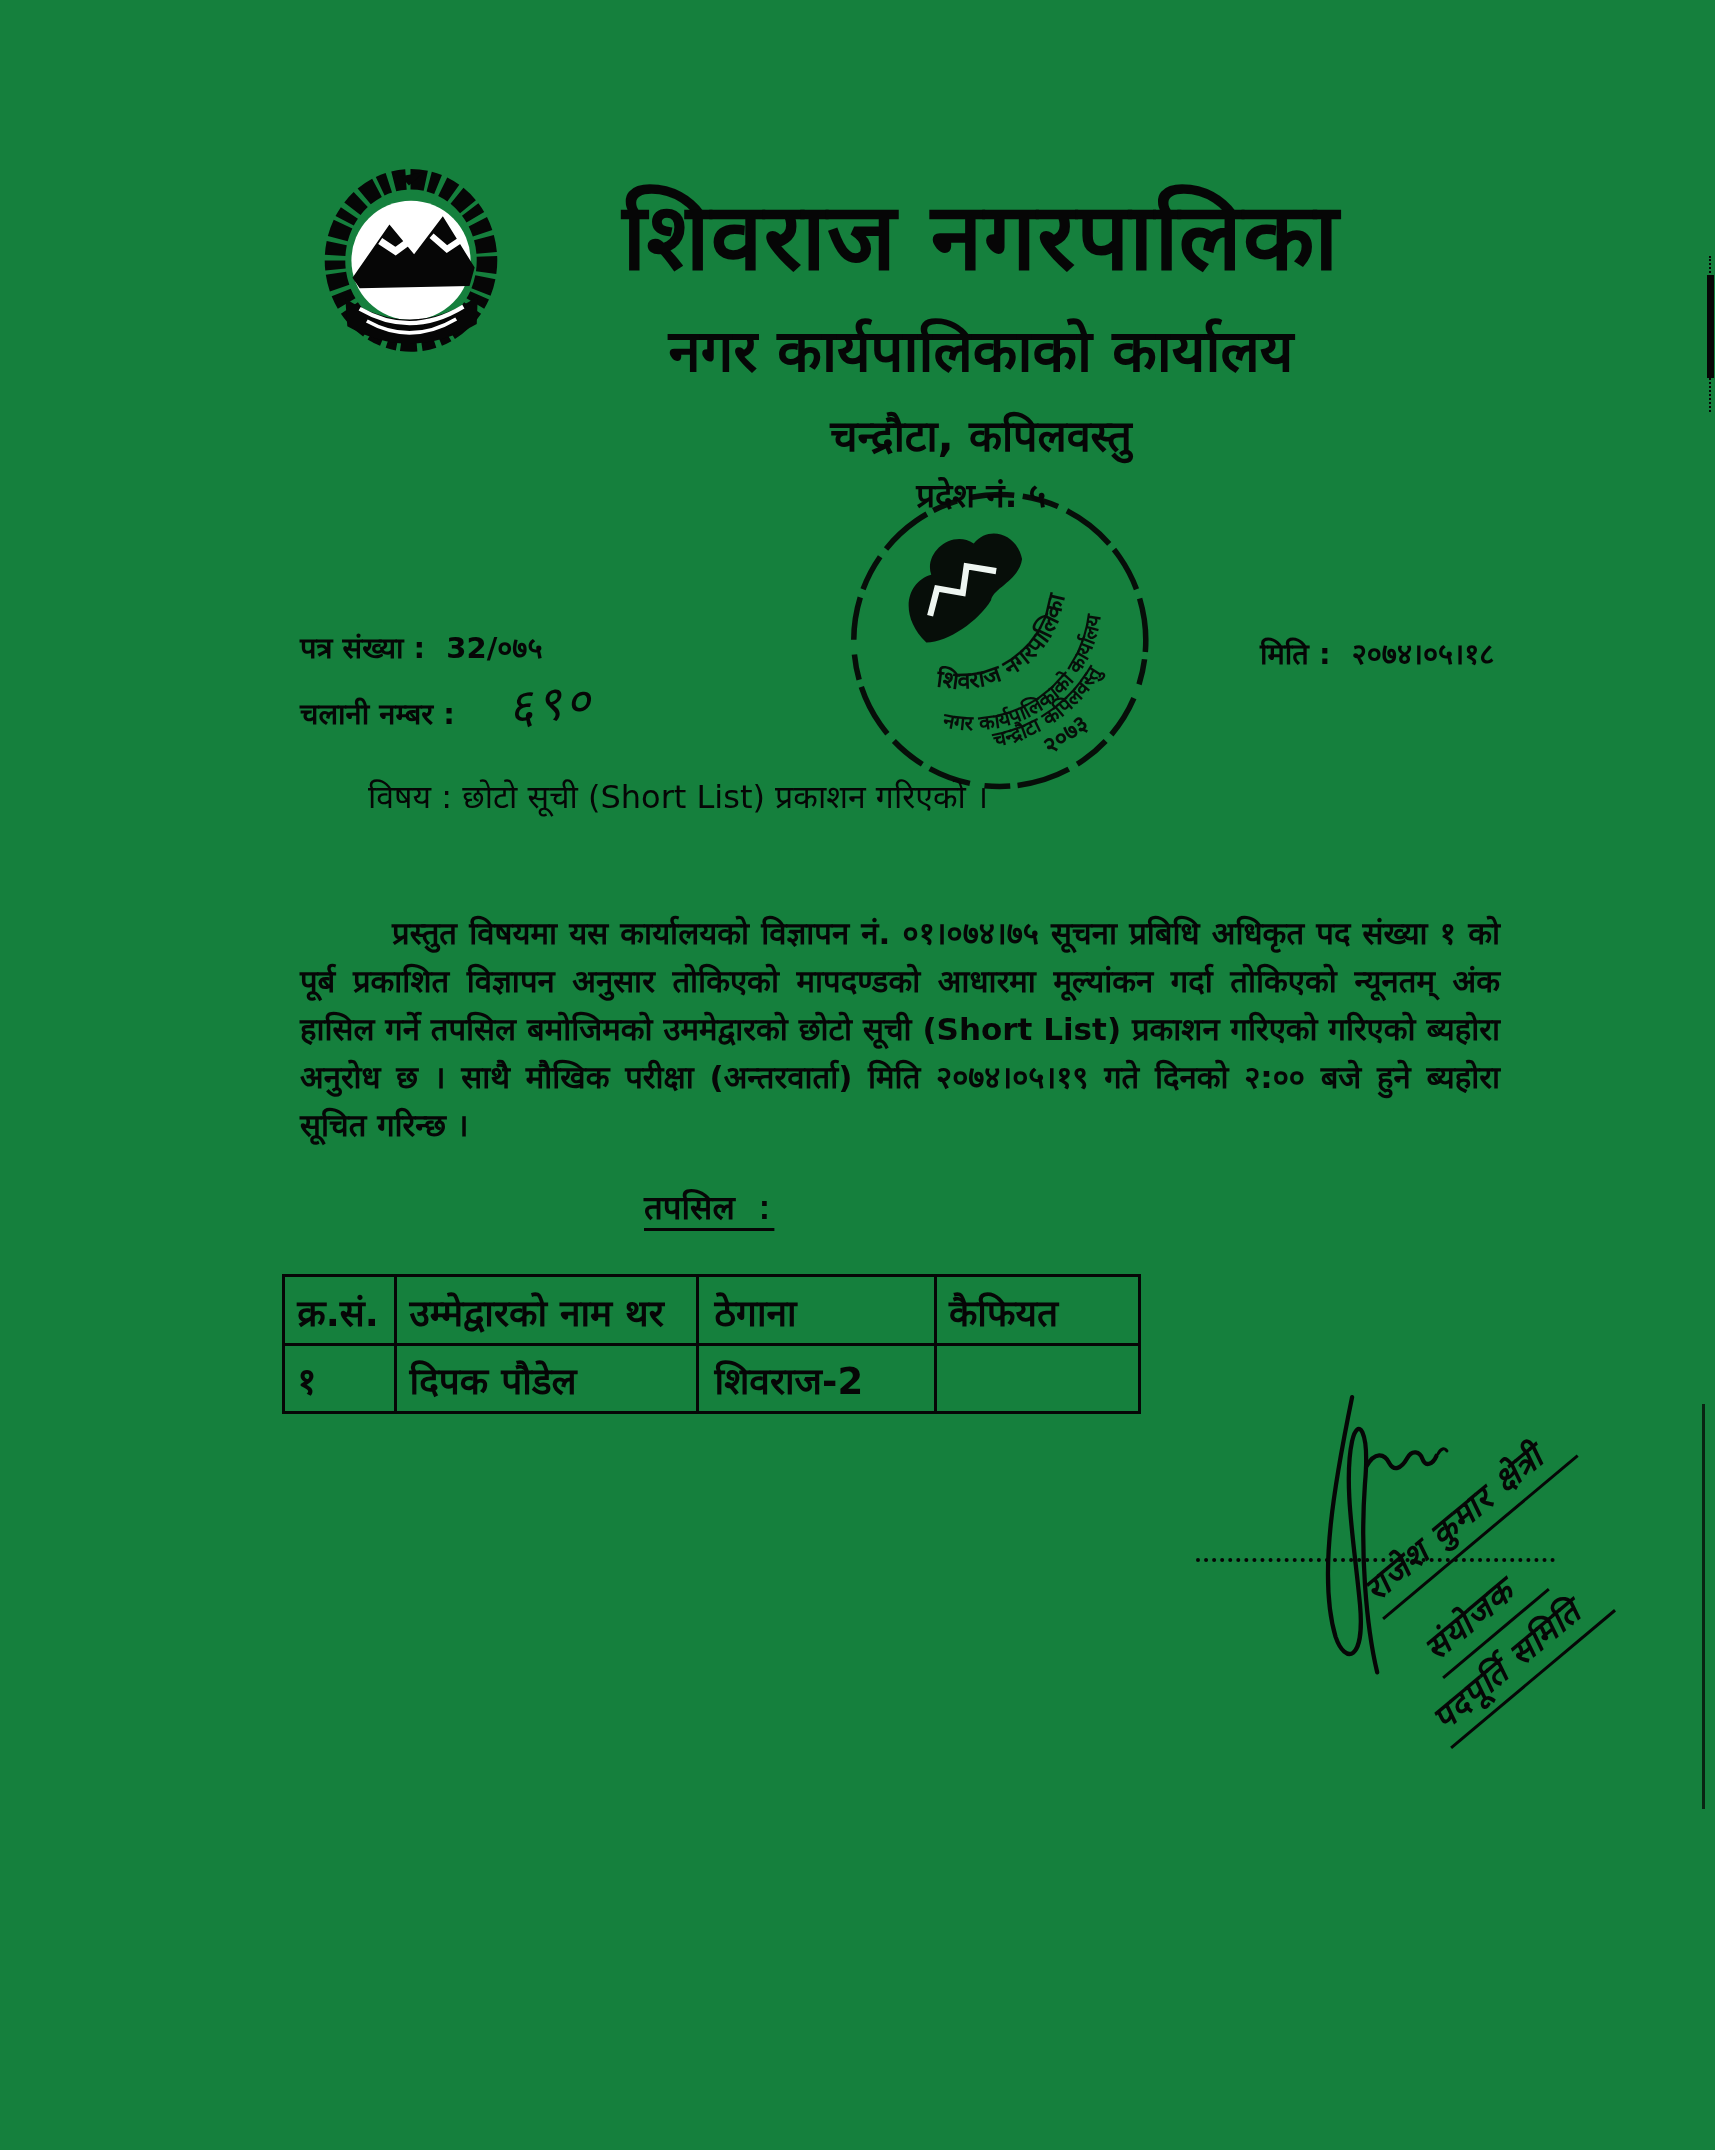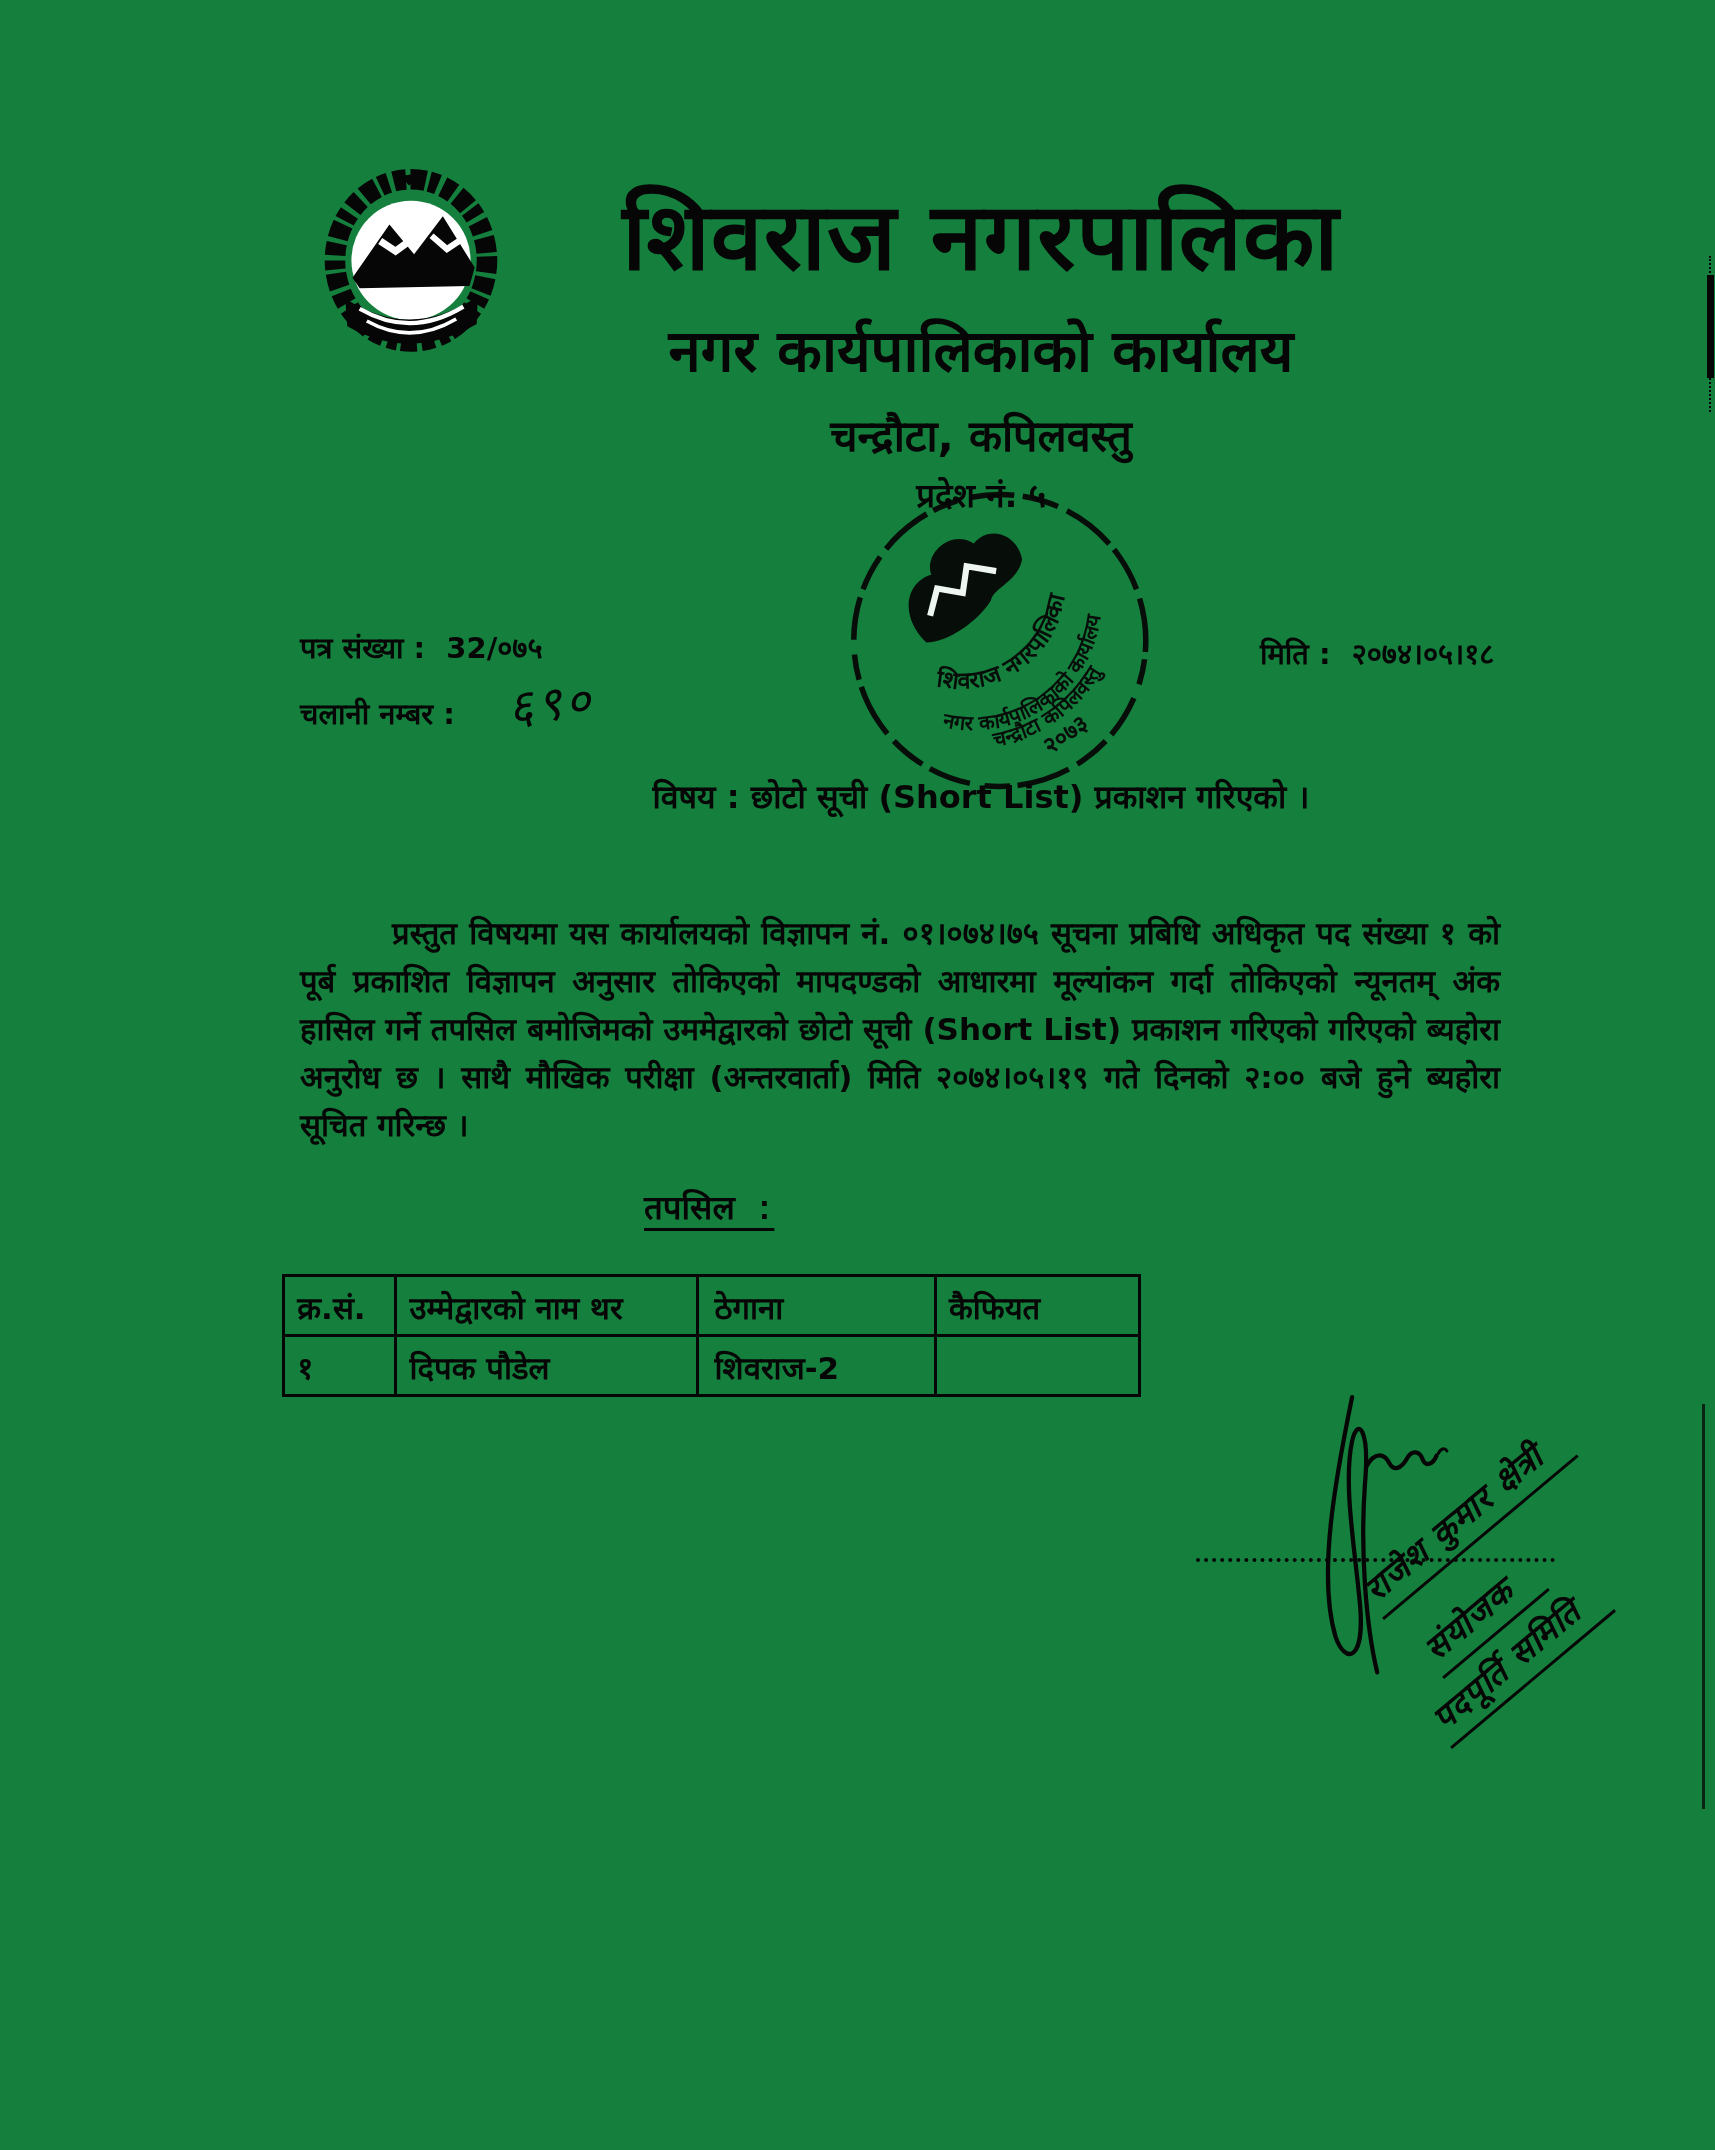--- a/index.html
+++ b/index.html
@@ -26,34 +26,34 @@
   .letter-no{left:300px;top:627px;}
   .dispatch{left:300px;top:673px;}
   .dispatch-val{
     display:inline-block;font-size:48px;font-weight:400;font-style:italic;
     font-family:"DejaVu Serif","Liberation Serif",serif;
     transform:rotate(-6deg) translateY(-3.7px);margin-left:43px;letter-spacing:3.7px;
   }
   .date{left:1260px;top:633px;}
   .label-gap{display:inline-block;min-width:11px;}
   
-  .subject{left:368px;top:774px;width:1226px;text-align:center;font-size:32px;font-weight:700;}
+  .subject{left:368px;top:774px;width:1226px;text-align:left;font-size:32px;font-weight:400;}
   
   .bodytext{
     left:300px;top:909px;width:1200px;
     font-size:31px;line-height:48px;font-weight:600;
     text-align:justify;text-indent:92px;
   }
   
   .tapsil{left:644px;top:1184px;font-size:33px;font-weight:700;
     text-decoration:underline;text-decoration-thickness:3.1px;text-underline-offset:8.6px;font-family:Liberation Mono, monospace;}
   .shortlist{left:282px;top:1274px;border-collapse:collapse;table-layout:fixed;}
   .shortlist td,.shortlist th{
     border:3.1px solid #060606;vertical-align:top;text-align:left;
-    padding:8.6px 11px 6.1px 12.3px;font-size:31px;font-weight:700;white-space:nowrap;
+    padding:8.6px 11px 6.1px 12.3px;font-size:37px;font-weight:700;white-space:nowrap;
   }
   .shortlist .c-sn{width:86px;}
   .shortlist .c-name{width:275px;}
   .shortlist .c-addr{width:208px;padding-left:16px;}
   .shortlist .c-rem{width:178px;}
   .shortlist .hrow{height:60px;}
   .shortlist .drow{height:54px;}
   
   .dotline{left:1196px;top:1533px;width:359px;height:24.5px;border-bottom:4.3px dotted #060606;}
   .sig-scribble{left:1294px;top:1392px;width:159px;height:294px;}

